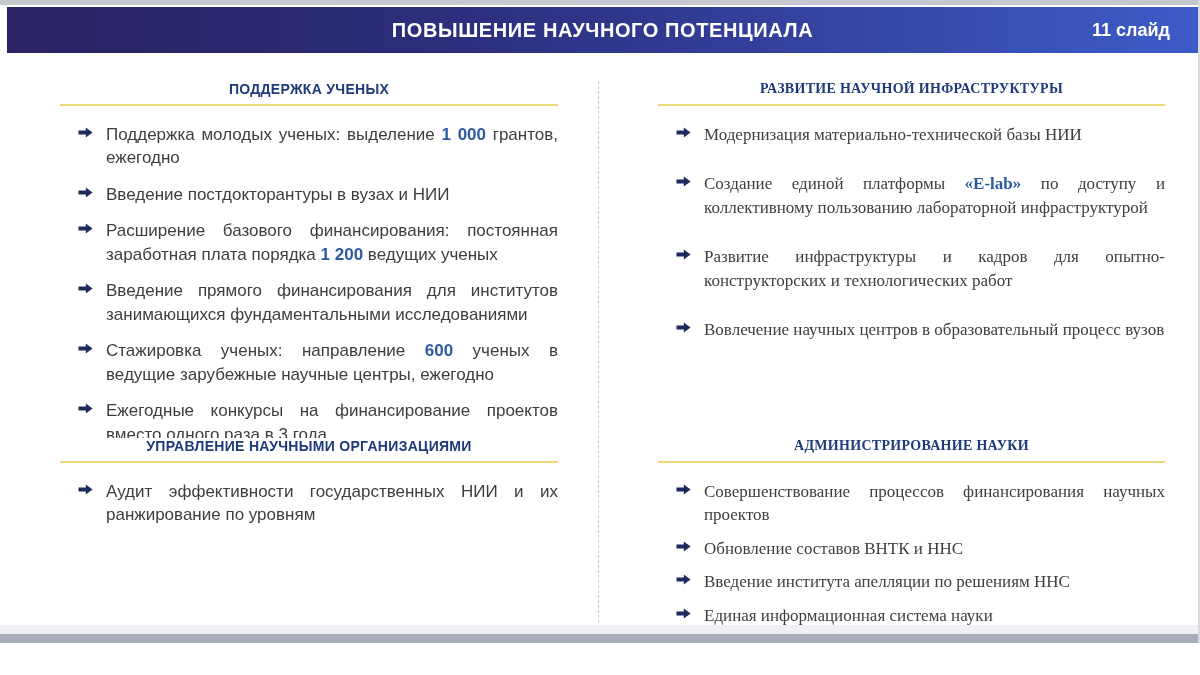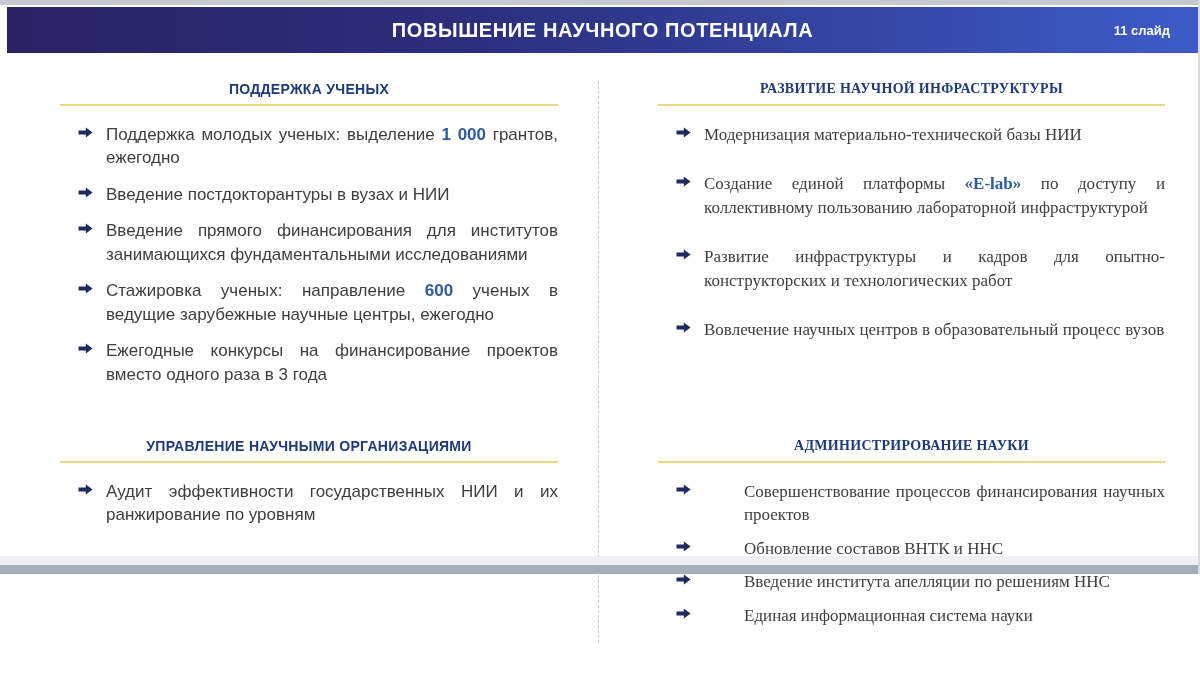--- a/index.html
+++ b/index.html
@@ -7,42 +7,42 @@
     --header-grad-right:#3d5bc7;
     --heading-text:#1e3a7a;
     --underline:#eed97a;
     --arrow:#1c2a5e;
     --body-text:#3e3e40;
     --highlight:#2c5aa0;
   }
   *{box-sizing:border-box;margin:0;padding:0;}
   html,body{width:1200px;height:675px;overflow:hidden;background:#ffffff;
     font-family:"Liberation Sans","DejaVu Sans",sans-serif;}
-  .slide{position:relative;width:1200px;height:574px;background:#fff;border-right:2px solid #d9dade;}
+  .slide{position:relative;width:1200px;height:643px;background:#fff;border-right:2px solid #d9dade;}
   .top-strip{height:7px;background:#c6c8cf;border-bottom:2px solid #ffffff;}
   .titlebar{position:relative;margin-left:7px;height:46px;
     background:linear-gradient(90deg,var(--header-grad-left) 0%,#2c2f7e 40%,var(--header-grad-right) 100%);
     display:flex;align-items:center;justify-content:center;}
   .titlebar h1{color:#ffffff;font-size:20px;font-weight:bold;letter-spacing:0.6px;}
   .slideno{position:absolute;right:28px;top:50%;transform:translateY(-50%);
-    color:#ffffff;font-size:13px;font-weight:bold;}
+    color:#ffffff;font-size:18px;font-weight:bold;}
   main{position:relative;height:602px;display:grid;
     grid-template-columns:600px 600px;grid-template-rows:357px auto;
     padding-top:28px;overflow:hidden;}
   .divider{position:absolute;left:598px;top:28px;bottom:12px;border-left:1px dashed #c9c9cc;}
   .quad{overflow:hidden;}
   .q-tl,.q-bl{padding:0 42px 0 60px;}
   .q-tr,.q-br{padding:0 35px 0 58px;font-family:Liberation Serif, serif;}
   .quad h2{color:var(--heading-text);font-size:14px;font-weight:bold;
     text-align:center;letter-spacing:0.3px;}
   .rule{border-bottom:2px solid var(--underline);margin-top:7px;margin-bottom:17px;}
   .bullets{list-style:none;}
   .bullet{display:flex;align-items:flex-start;margin-bottom:13px;}
   .q-tr .bullet{margin-bottom:26px;}
-  .q-br .bullet{margin-bottom:10px;gap:40px;}
+  .q-br .bullet{margin-bottom:10px;}
   .arrow{flex:0 0 auto;margin:4px 13px 0 18px;line-height:0;}
   .arrow svg{display:block;}
   .btext{flex:1 1 auto;color:var(--body-text);font-size:17px;line-height:1.38;
     text-align:justify;}
   .hl{font-weight:bold;color:var(--highlight);}
   footer{position:absolute;left:0;right:0;bottom:0;}
   .foot-light{height:9px;background:#eef0f3;}
   .foot-dark{height:9px;background:#a7adbb;}
 </style>
 </head>
@@ -78,20 +78,28 @@
               </svg>
             </span>
             <span class="btext"><span>Введение постдокторантуры в вузах и НИИ</span></span>
           </li>
           <li class="bullet">
             <span class="arrow" style="color: var(--arrow);">
               <svg width="15" height="11" viewBox="0 0 15 11" xmlns="http://www.w3.org/2000/svg">
                 <path d="M0.5 3.6 h7.3 V0.4 L14.6 5.5 L7.8 10.6 V7.4 H0.5 z" fill="currentColor"></path>
               </svg>
             </span>
+            <span class="btext"><span>Расширение базового финансирования: постоянная заработная плата порядка </span><span class="hl">1 200</span><span> ведущих ученых</span></span>
+          </li>
+          <li class="bullet">
+            <span class="arrow" style="color: var(--arrow);">
+              <svg width="15" height="11" viewBox="0 0 15 11" xmlns="http://www.w3.org/2000/svg">
+                <path d="M0.5 3.6 h7.3 V0.4 L14.6 5.5 L7.8 10.6 V7.4 H0.5 z" fill="currentColor"></path>
+              </svg>
+            </span>
             <span class="btext"><span>Введение прямого финансирования для институтов занимающихся фундаментальными исследованиями</span></span>
           </li>
           <li class="bullet">
             <span class="arrow" style="color: var(--arrow);">
               <svg width="15" height="11" viewBox="0 0 15 11" xmlns="http://www.w3.org/2000/svg">
                 <path d="M0.5 3.6 h7.3 V0.4 L14.6 5.5 L7.8 10.6 V7.4 H0.5 z" fill="currentColor"></path>
               </svg>
             </span>
             <span class="btext"><span>Стажировка ученых: направление </span><span class="hl">600</span><span> ученых в ведущие зарубежные научные центры, ежегодно</span></span>
           </li>

